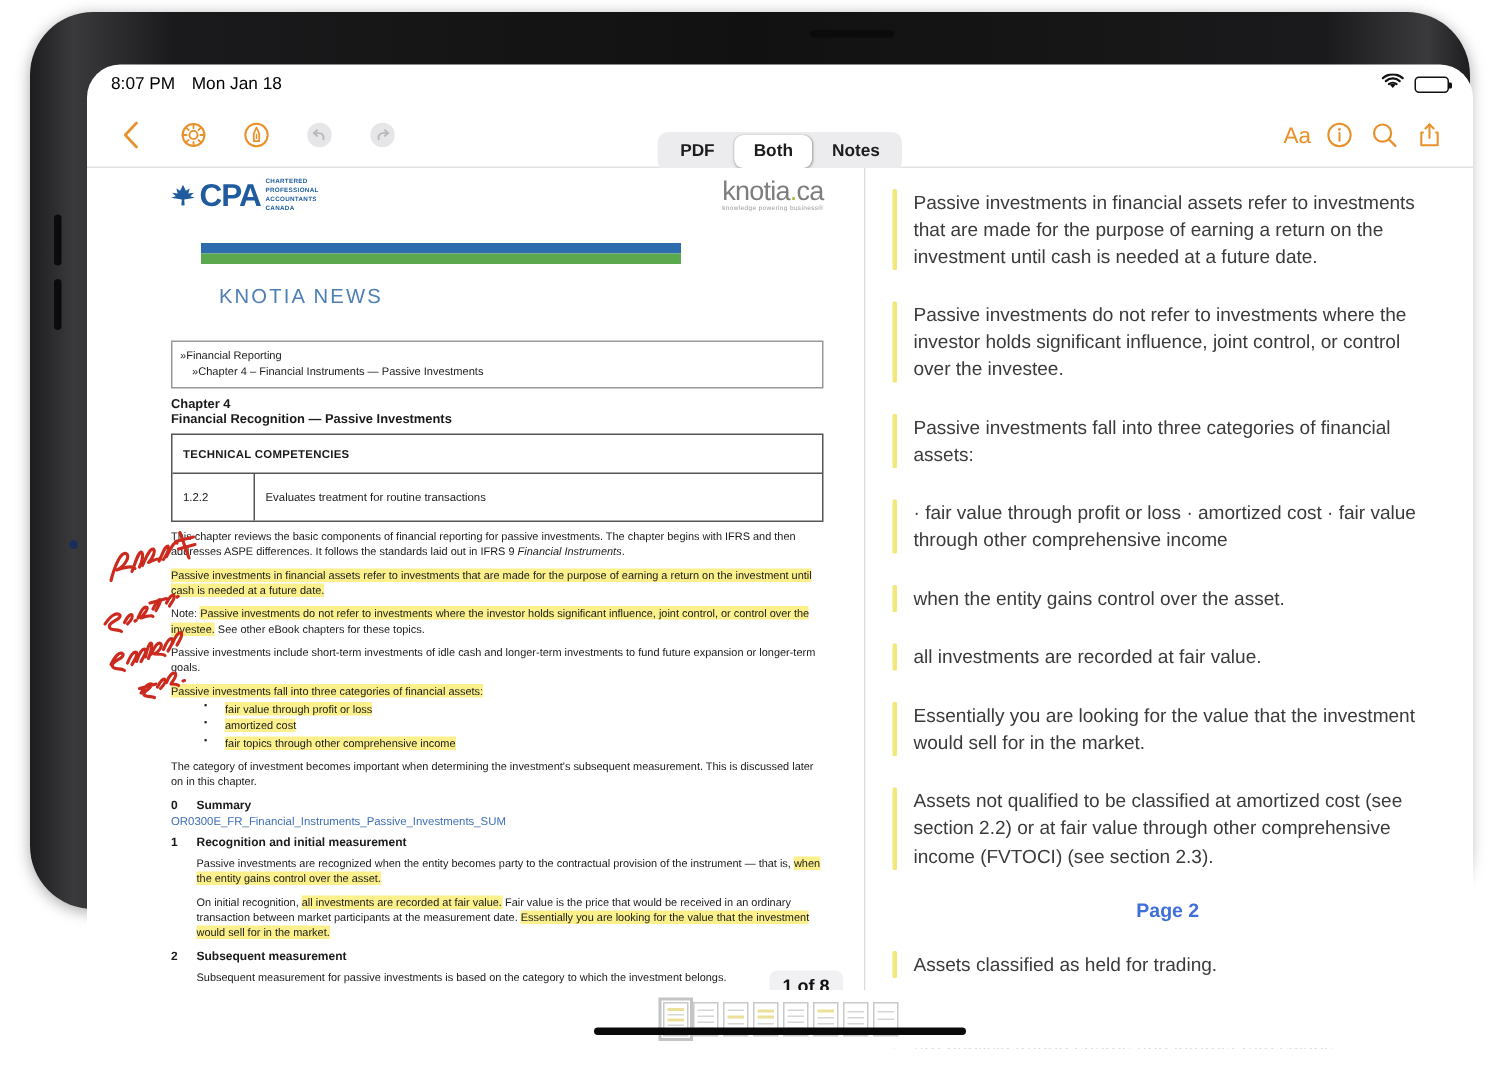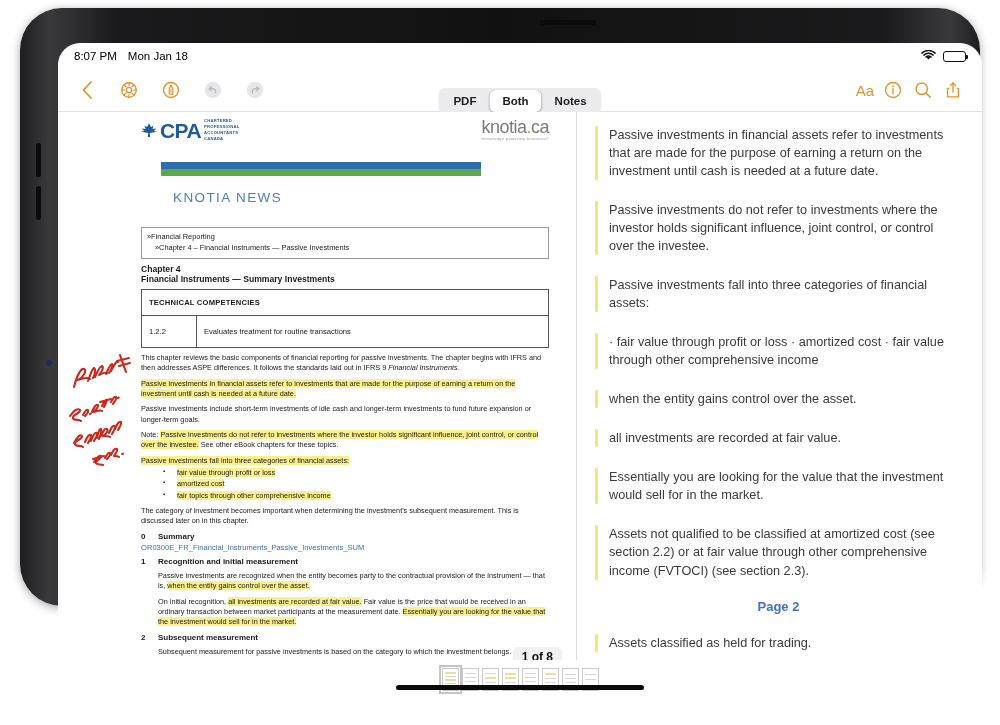--- a/index.html
+++ b/index.html
@@ -119,21 +119,21 @@
     background: #fff;
     padding: 12px 20px 0 18px;
     overflow: hidden;
   }
 
   
   #pdf-page {
     position: absolute; left: 0; top: 0;
     width: 519px; height: 548px;
     background: #fff;
-    padding: 6px 28px 0 83px;
+    padding: 6px 28px 0 56px;
     font-family: "Liberation Sans", sans-serif;
     color: #1a1a1a;
   }
   #pdf-header { display: flex; align-items: flex-start; justify-content: space-between; height: 38px; }
   .cpa-logo { display: flex; align-items: center; gap: 3px; }
   .cpa-leaf {
     width: 16px; height: 14px;
     background: #1F5B9E;
     clip-path: polygon(50% 0%,62% 28%,78% 18%,72% 42%,95% 38%,80% 55%,100% 62%,55% 70%,57% 100%,43% 100%,45% 70%,0% 62%,20% 55%,5% 38%,28% 42%,22% 18%,38% 28%);
   }
@@ -363,39 +363,39 @@
           </div>
 
           <div id="knotia-news">KNOTIA NEWS</div>
 
           <div id="breadcrumb-box">
             <div>»Financial Reporting</div>
             <div class="lvl2">»Chapter 4 – Financial Instruments — Passive Investments</div>
           </div>
 
           <div class="doc-chapter">Chapter 4</div>
-          <div class="doc-title">Financial Instruments — Summary Investments</div>
+          <div class="doc-title">Financial Recognition — Passive Investments</div>
 
           <div id="tc-table">
             <div id="tc-head">TECHNICAL COMPETENCIES</div>
             <div id="tc-row">
               <div class="c1">1.2.2</div>
               <div class="c2">Evaluates treatment for routine transactions</div>
             </div>
           </div>
 
           <p class="body-p">
             This chapter reviews the basic components of financial reporting for passive investments. The chapter begins with IFRS and then addresses ASPE differences. It follows the standards laid out in IFRS 9 <i>Financial Instruments</i>.
           </p>
 
           <p class="body-p"><span class="hl">Passive investments in financial assets refer to investments that are made for the purpose of earning a return on the investment until cash is needed at a future date.</span></p>
 
+          <p class="body-p"><span>Note: </span><span class="hl">Passive investments do not refer to investments where the investor holds significant influence, joint control, or control over the investee.</span><span> See other eBook chapters for these topics.</span></p>
+
           <p class="body-p">Passive investments include short-term investments of idle cash and longer-term investments to fund future expansion or longer-term goals.</p>
-
-          <p class="body-p"><span>Note: </span><span class="hl">Passive investments do not refer to investments where the investor holds significant influence, joint control, or control over the investee.</span><span> See other eBook chapters for these topics.</span></p>
 
           <p class="body-p"><span class="hl">Passive investments fall into three categories of financial assets:</span></p>
 
           <ul class="bullets">
             <li><span class="btxt">fair value through profit or loss</span></li>
             <li><span class="btxt">amortized cost</span></li>
             <li><span class="btxt">fair topics through other comprehensive income</span></li>
           </ul>
 
           <p class="body-p">The category of investment becomes important when determining the investment's subsequent measurement. This is discussed later on in this chapter.</p>

